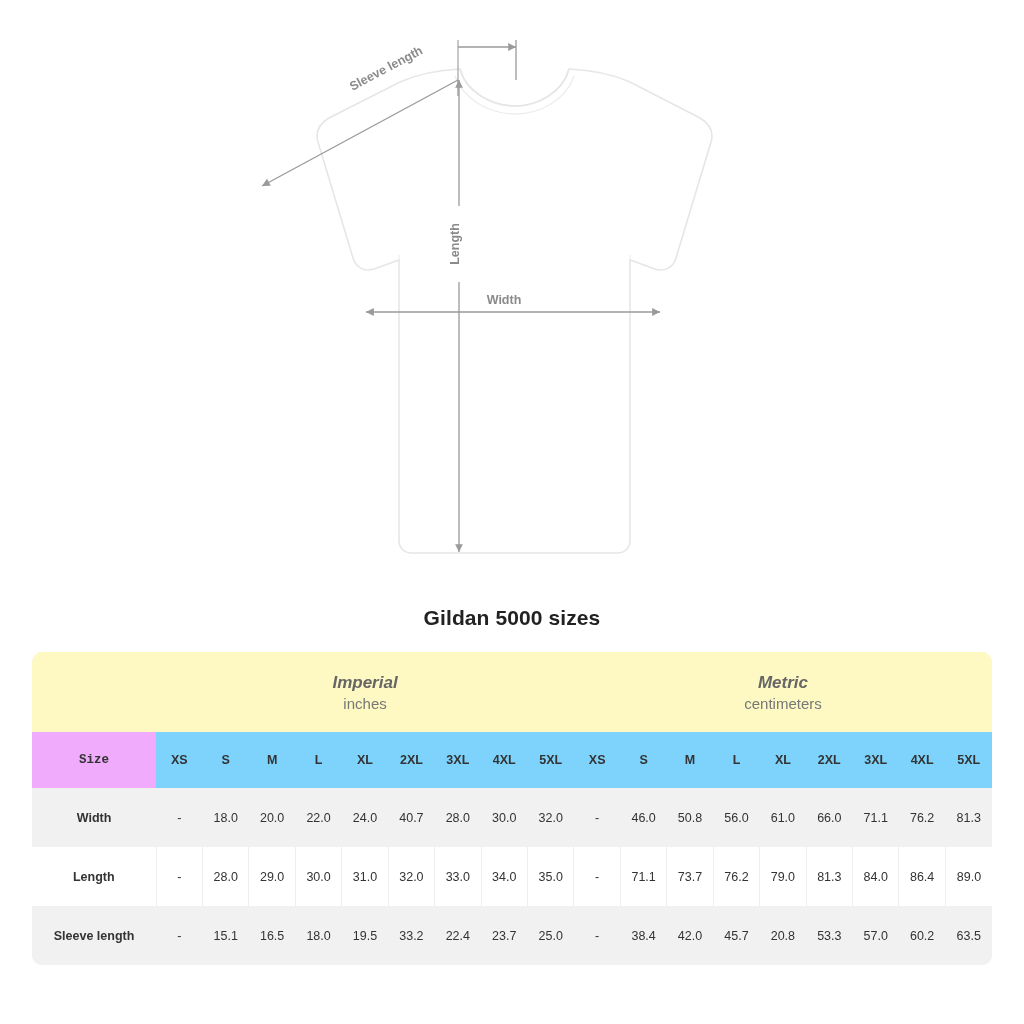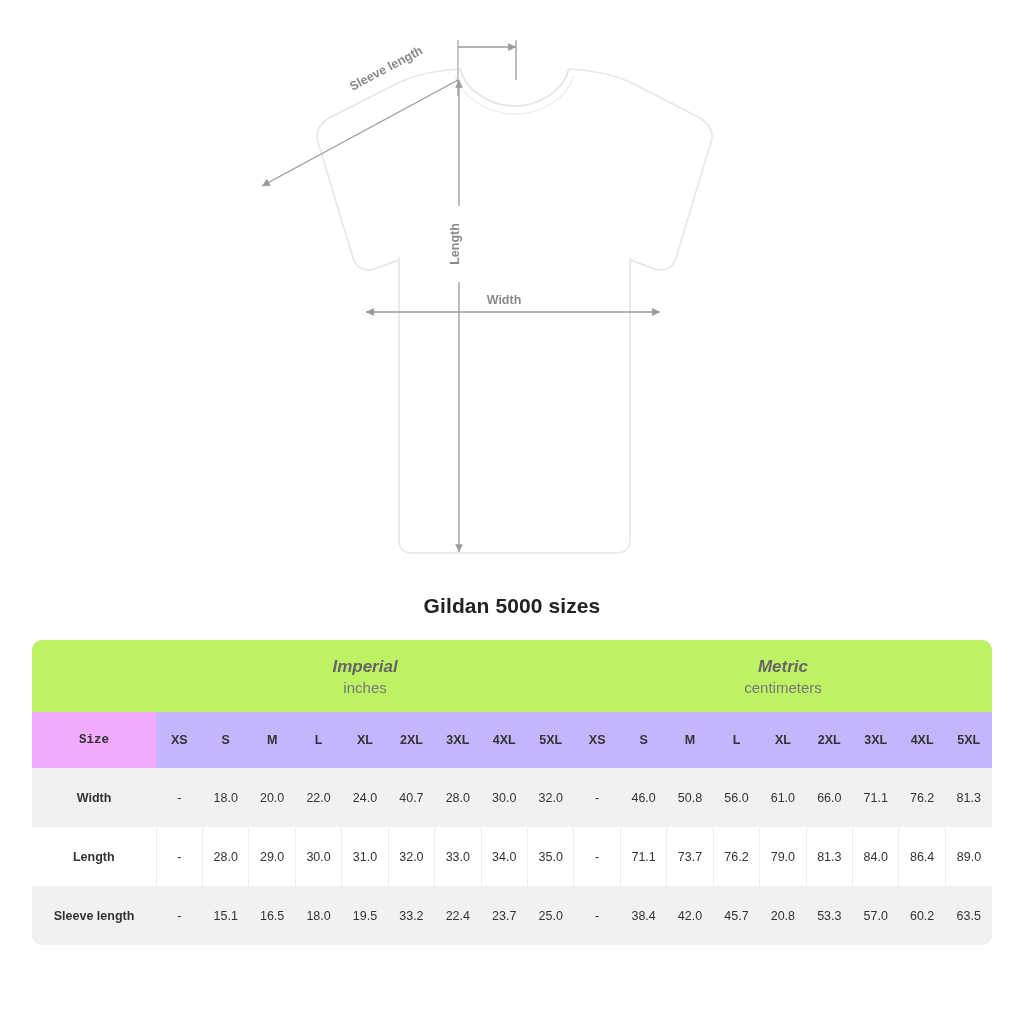--- a/index.html
+++ b/index.html
@@ -27,21 +27,21 @@
     width: 1024px;
     height: 590px;
   }
   .illustration svg {
     display: block;
   }
 
   
   .title-block {
     text-align: center;
-    margin-top: 4px;
+    margin-top: 16px;
   }
   .chart-title {
     font-size: 21px;
     font-weight: bold;
     color: #222222;
     letter-spacing: 0.1px;
   }
   .chart-note {
     margin-top: 12px;
     font-size: 12.5px;
@@ -65,43 +65,43 @@
   table.size-table th {
     text-align: center;
     font-size: 12.5px;
     color: #333333;
     padding: 0;
     border: 0;
   }
 
   
   .unit-row td {
-    height: 72px;
-    background: #bef264;
+    height: 80px;
+    background: #fef9c3;
     vertical-align: middle;
   }
   .unit-name {
     font-size: 17px;
     font-weight: bold;
     font-style: italic;
     color: #666666;
     line-height: 1.25;
   }
   .unit-sub {
     font-size: 15px;
     color: #777777;
     font-style: normal;
     font-weight: normal;
     margin-top: 2px;
   }
 
   
   .size-row td {
     height: 56px;
-    background: #c4b5fd;
+    background: #7dd3fc;
     font-weight: bold;
     font-size: 12.5px;
     color: #333333;
     vertical-align: middle;
   }
   .size-row td.label-cell {
     background: #f0abfc;
     font-family: Liberation Mono, monospace;
   }
 

